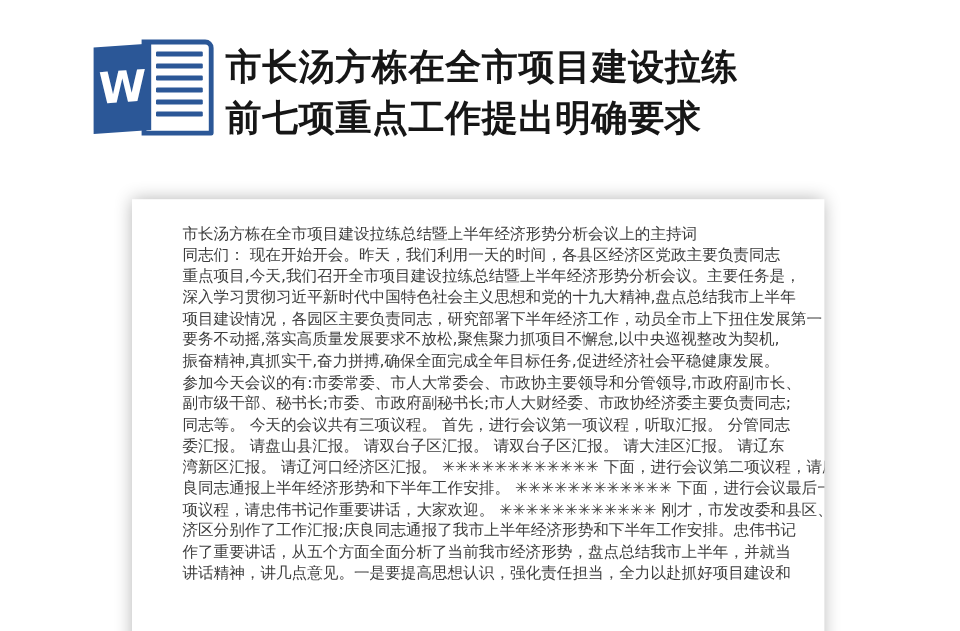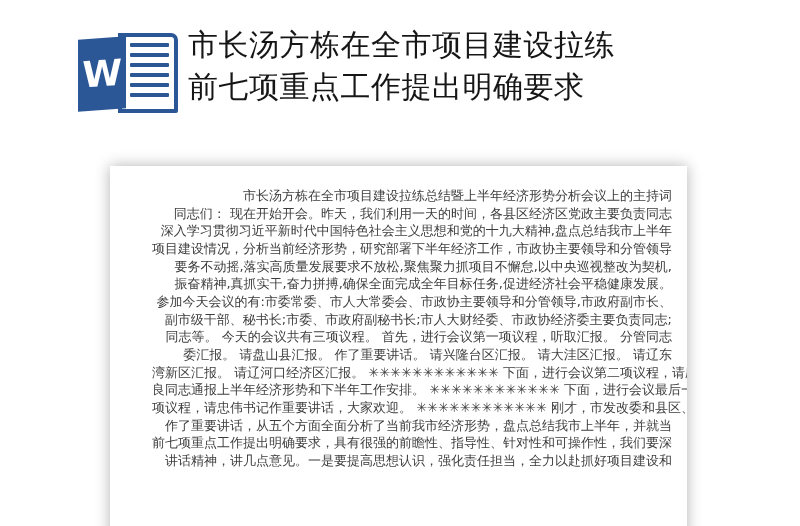--- a/index.html
+++ b/index.html
@@ -26,37 +26,37 @@
   .word-icon .wpanel{
     position:absolute;left:0;top:8px;width:48px;height:72px;
     background:#2b5797;transform:skewY(-4deg);
     display:flex;align-items:center;justify-content:center;
   }
   .word-icon .wpanel span{
     color:#ffffff;font-weight:bold;font-size:36px;line-height:1;
     font-family:"DejaVu Sans",sans-serif;
   }
   .doc-title{
-    position:absolute;left:188px;top:24px;width:600px;
-    font-size:30px;font-weight:normal;color:#161616;
+    position:absolute;left:188px;top:36px;width:600px;
+    font-size:30px;font-weight:bold;color:#161616;
     line-height:42px;letter-spacing:0.5px;
   }
   
   .page{
     position:absolute;left:110px;top:166px;width:577px;height:380px;
     background:#ffffff;
     box-shadow:0 0 14px rgba(0,0,0,0.30);
     overflow:hidden;
   }
   .page-inner{
     padding:21px 15px 0 42px;
   }
   .body-line{
     font-size:13px;line-height:17.65px;color:#3d3d3d;
-    white-space:nowrap;letter-spacing:0;text-align:right;
+    white-space:nowrap;letter-spacing:0;
   }
 </style>
 </head>
 <body>
 
 <div class="header">
   <div class="word-icon">
     <div class="sheet">
       <div class="line"></div>
       <div class="line"></div>
@@ -72,28 +72,29 @@
   <div class="doc-title">
     <div>市长汤方栋在全市项目建设拉练</div>
     <div>前七项重点工作提出明确要求</div>
   </div>
 </div>
 
 <div class="page">
   <div class="page-inner">
       <div class="body-line">市长汤方栋在全市项目建设拉练总结暨上半年经济形势分析会议上的主持词</div>
       <div class="body-line">同志们：  现在开始开会。昨天，我们利用一天的时间，各县区经济区党政主要负责同志</div>
+      <div class="body-line">重点项目,今天,我们召开全市项目建设拉练总结暨上半年经济形势分析会议。主要任务是，</div>
       <div class="body-line">深入学习贯彻习近平新时代中国特色社会主义思想和党的十九大精神,盘点总结我市上半年</div>
-      <div class="body-line">项目建设情况，分析当前经济形势，研究部署下半年经济工作，市政协主要领导和分管领导</div>
+      <div class="body-line">项目建设情况，各园区主要负责同志，研究部署下半年经济工作，动员全市上下扭住发展第一</div>
       <div class="body-line">要务不动摇,落实高质量发展要求不放松,聚焦聚力抓项目不懈怠,以中央巡视整改为契机,</div>
       <div class="body-line">振奋精神,真抓实干,奋力拼搏,确保全面完成全年目标任务,促进经济社会平稳健康发展。</div>
       <div class="body-line">参加今天会议的有:市委常委、市人大常委会、市政协主要领导和分管领导,市政府副市长、</div>
       <div class="body-line">副市级干部、秘书长;市委、市政府副秘书长;市人大财经委、市政协经济委主要负责同志;</div>
       <div class="body-line">同志等。  今天的会议共有三项议程。  首先，进行会议第一项议程，听取汇报。  分管同志</div>
-      <div class="body-line">委汇报。  请盘山县汇报。  作了重要讲话。  请兴隆台区汇报。  请大洼区汇报。  请辽东</div>
+      <div class="body-line">委汇报。  请盘山县汇报。  请双台子区汇报。  请双台子区汇报。  请大洼区汇报。  请辽东</div>
       <div class="body-line">湾新区汇报。  请辽河口经济区汇报。  ✳✳✳✳✳✳✳✳✳✳✳✳ 下面，进行会议第二项议程，请庆</div>
       <div class="body-line">良同志通报上半年经济形势和下半年工作安排。  ✳✳✳✳✳✳✳✳✳✳✳✳ 下面，进行会议最后一</div>
       <div class="body-line">项议程，请忠伟书记作重要讲话，大家欢迎。  ✳✳✳✳✳✳✳✳✳✳✳✳ 刚才，市发改委和县区、经</div>
+      <div class="body-line">济区分别作了工作汇报;庆良同志通报了我市上半年经济形势和下半年工作安排。忠伟书记</div>
       <div class="body-line">作了重要讲话，从五个方面全面分析了当前我市经济形势，盘点总结我市上半年，并就当</div>
-      <div class="body-line">前七项重点工作提出明确要求，具有很强的前瞻性、指导性、针对性和可操作性，我们要深</div>
       <div class="body-line">讲话精神，讲几点意见。一是要提高思想认识，强化责任担当，全力以赴抓好项目建设和</div>
     </div>
 </div>
 
 </body></html>

